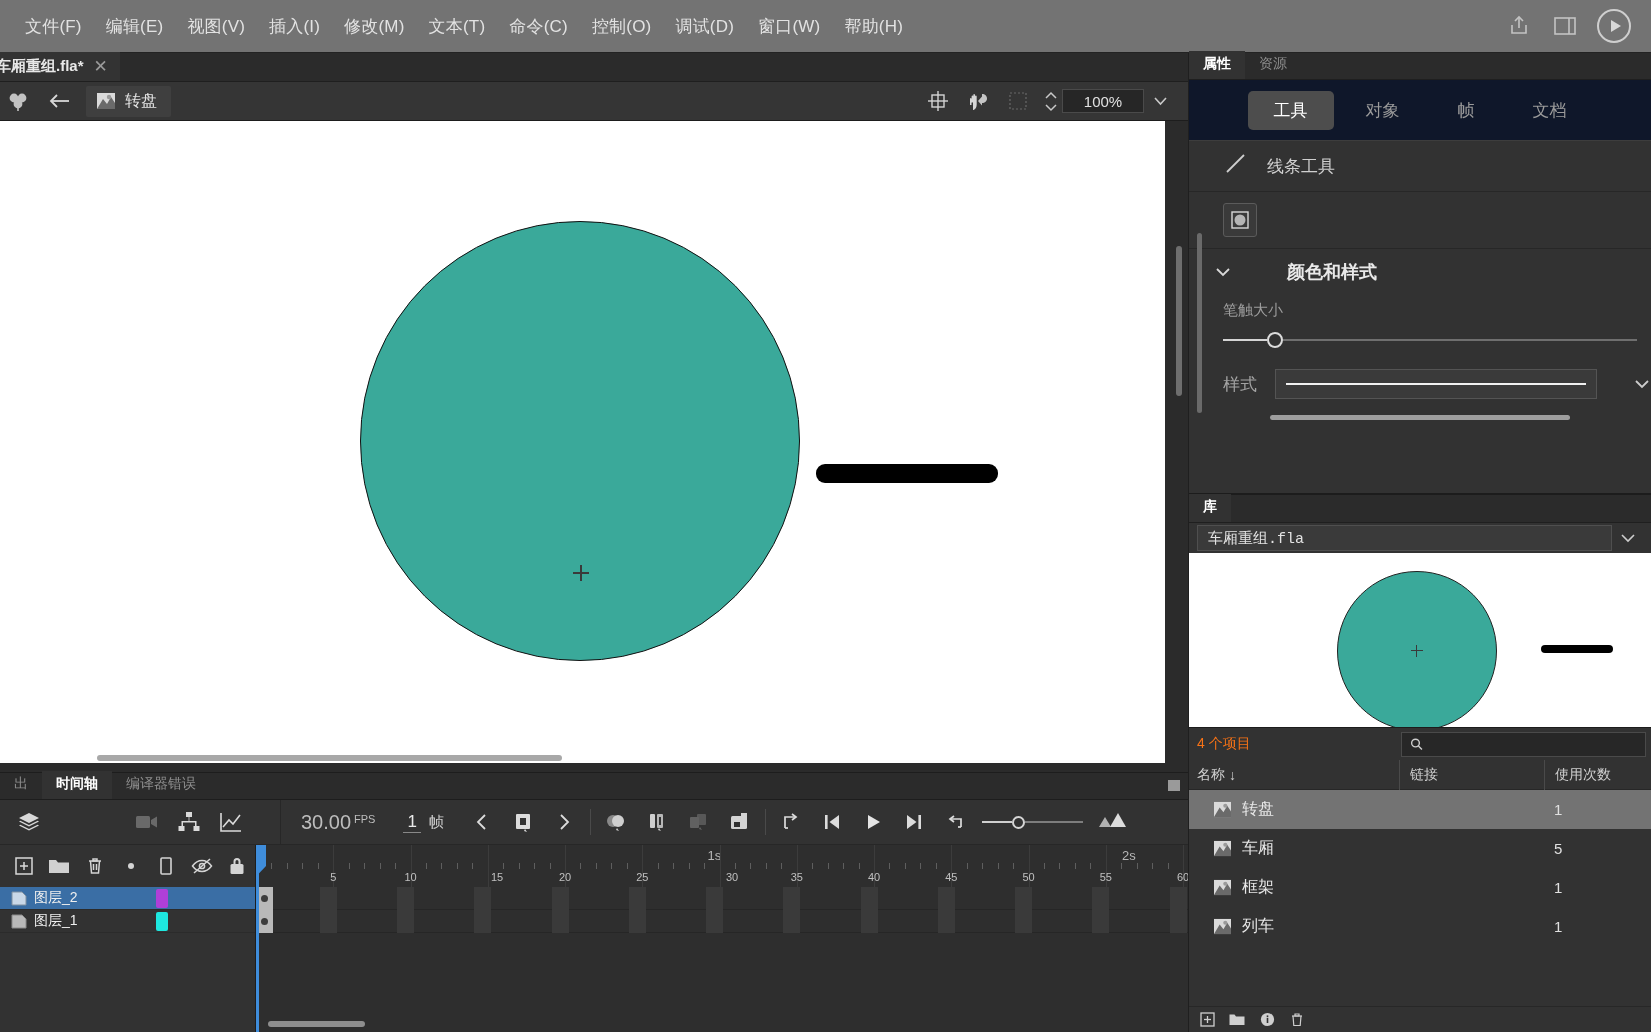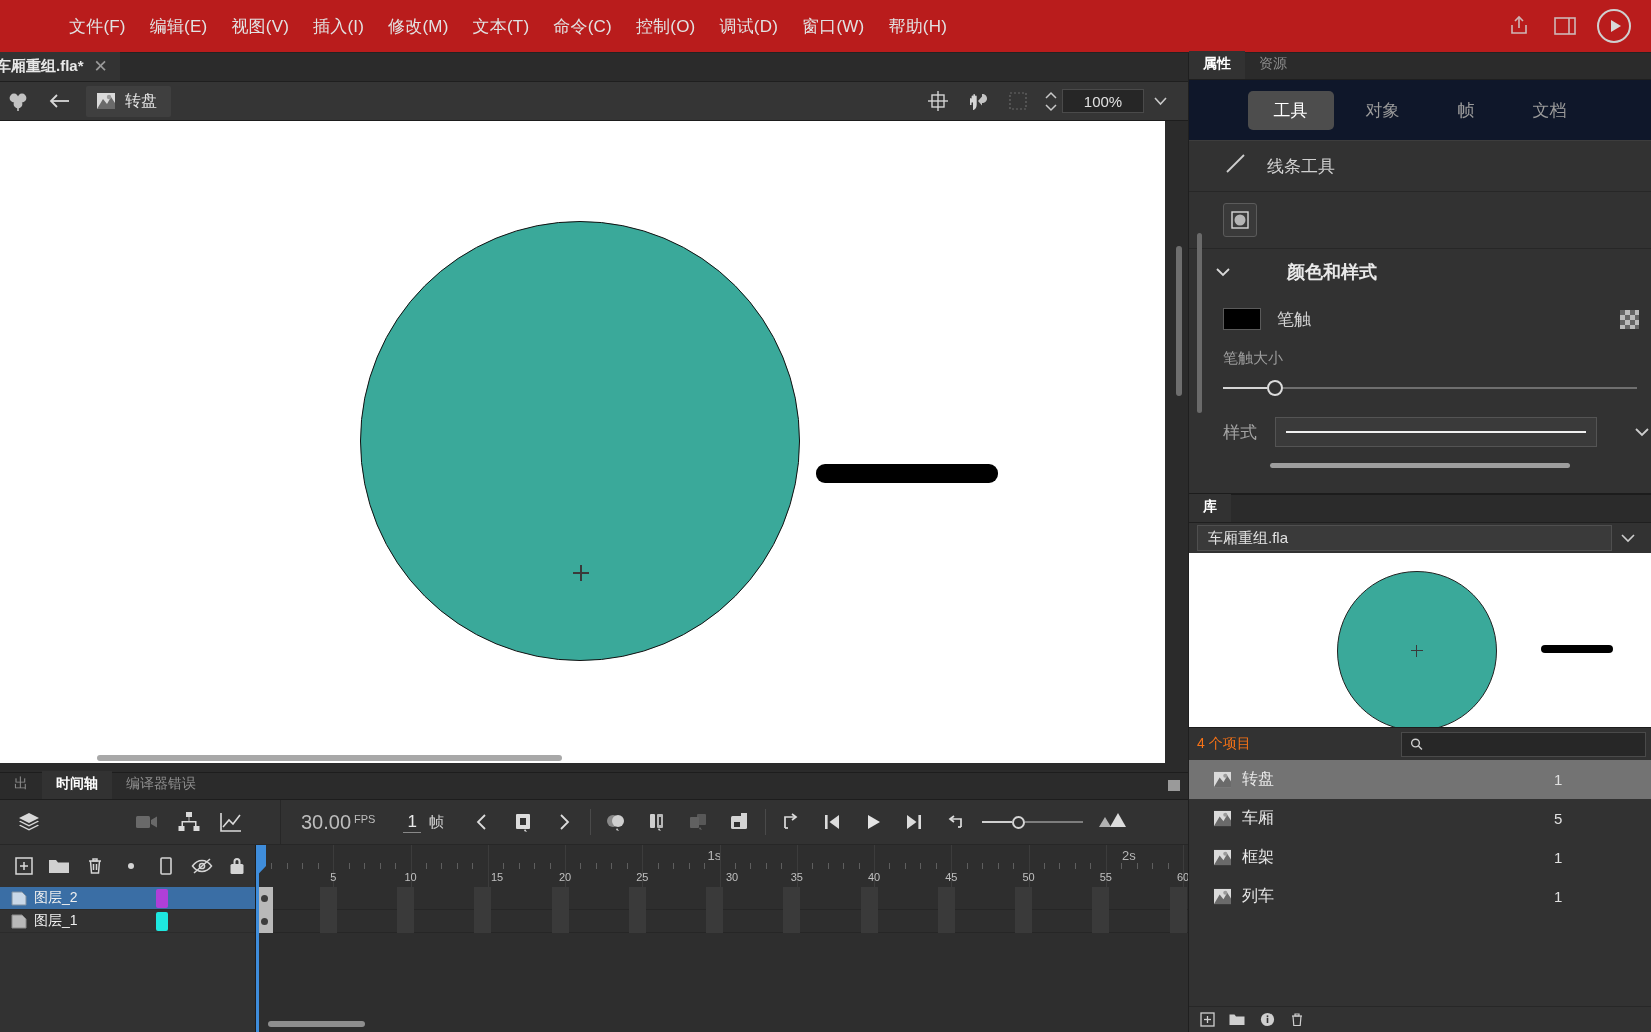--- a/index.html
+++ b/index.html
@@ -8,24 +8,23 @@
     background: #2b2b2b;
     font-family: "Liberation Sans", "DejaVu Sans", sans-serif;
     overflow: hidden;
     color: #d4d4d4;
   }
   .app { position: relative; width: 1651px; height: 1032px; }
 
   
   .menubar {
     position: absolute; left: 0; top: 0; width: 1651px; height: 53px;
-    background: #b91c1c;
+    background: #737373;
     display: flex; align-items: center;
     border-bottom: 1px solid #232323;
-    padding-left: 44px;
   }
   .menu-items { display: flex; align-items: center; padding-left: 14px; gap: 2px; }
   .menu-item {
     font-size: 17px; color: #e2e2e2; padding: 6px 11px; cursor: default;
     white-space: nowrap; letter-spacing: .2px;
   }
   .menubar-right { margin-left: auto; display: flex; align-items: center; gap: 18px; padding-right: 20px; }
   .mb-icon { width: 28px; height: 28px; display: flex; align-items: center; justify-content: center; opacity: .85; }
   .mb-icon svg { display: block; }
   .play-circle {
@@ -267,21 +266,21 @@
     position: absolute; left: 0; top: 440px; width: 463px; height: 539px;
     background: #323232; border-top: 2px solid #1c1c1c;
   }
   .lib-tabs { height: 28px; background: #2b2b2b; display: flex; align-items: flex-end; border-bottom: 1px solid #1f1f1f; }
   .lib-tab { font-size: 14px; padding: 4px 14px 6px; color: #ffffff; font-weight: bold; background: #323232; }
   .lib-doc-row { height: 30px; display: flex; align-items: center; padding: 0 8px; }
   .lib-doc-select {
     flex: 1; height: 26px; background: #3a3a3a; border: 1px solid #4f4f4f;
     display: flex; align-items: center; padding: 0 10px;
   }
-  .lib-doc-name { font-size: 15px; color: #e3e3e3; }
+  .lib-doc-name { font-size: 15px; color: #e3e3e3; font-family: Liberation Mono, monospace; }
   .lib-preview {
     height: 175px; background: #ffffff; position: relative; overflow: hidden;
     border-bottom: 1px solid #1c1c1c;
   }
   .prev-disc {
     position: absolute; left: 148px; top: 18px; width: 160px; height: 160px;
     border-radius: 50%; background: #3aa99a; border: 1.2px solid #222;
   }
   .prev-cross { position: absolute; left: 222px; top: 92px; width: 12px; height: 12px; }
   .prev-cross:before, .prev-cross:after { content: ""; position: absolute; background: #3a3a3a; }
@@ -840,25 +839,20 @@
     <div class="section">
       <div class="section-head">
         <span>
           <svg width="16" height="11" viewBox="0 0 16 11" fill="none" stroke="#d8d8d8" stroke-width="1.8">
               <polyline points="2,3 8,9 14,3"></polyline>
             </svg>
         </span>
         <span class="section-title">颜色和样式</span>
       </div>
 
-      <div class="stroke-row">
-        <span class="stroke-swatch"></span>
-        <span class="stroke-label">笔触</span>
-        <span class="checker"></span>
-      </div>
 
       <div class="sub-label">笔触大小</div>
       <div class="slider-row">
         <span class="sl-filled"></span>
           <span class="sl-knob"></span>
           <span class="sl-rest"></span>
       </div>
 
       <div class="style-row">
         <span class="style-label">样式</span>
@@ -903,20 +897,28 @@
         <span class="lib-count">4 个项目</span>
         <div class="lib-search">
           <svg width="14" height="14" viewBox="0 0 14 14" fill="none" stroke="#cfcfcf" stroke-width="1.5">
             <circle cx="6" cy="6" r="4.2"></circle>
               <line x1="9.2" y1="9.2" x2="13" y2="13"></line>
           </svg>
           <input type="text" placeholder="" style="">
         </div>
       </div>
 
+      <div class="lib-head-row">
+        <span class="lh-name">
+          <span>名称</span>
+            <span>↓</span>
+        </span>
+        <span class="lh-link">链接</span>
+        <span class="lh-count">使用次数</span>
+      </div>
 
       <div class="lib-row selected">
         <span class="lr-name">
           <svg width="19" height="17" viewBox="0 0 20 18">
             <rect x="1" y="1" width="18" height="16" fill="#dadada"></rect>
             <path d="M1 17 L7 7 L11 12 L15 5 L19 11 L19 17 Z" fill="#6a6a6a"></path>
             <circle cx="13" cy="5" r="2.2" fill="#9a9a9a"></circle>
           </svg>
           <span class="lr-label">转盘</span>
         </span>

